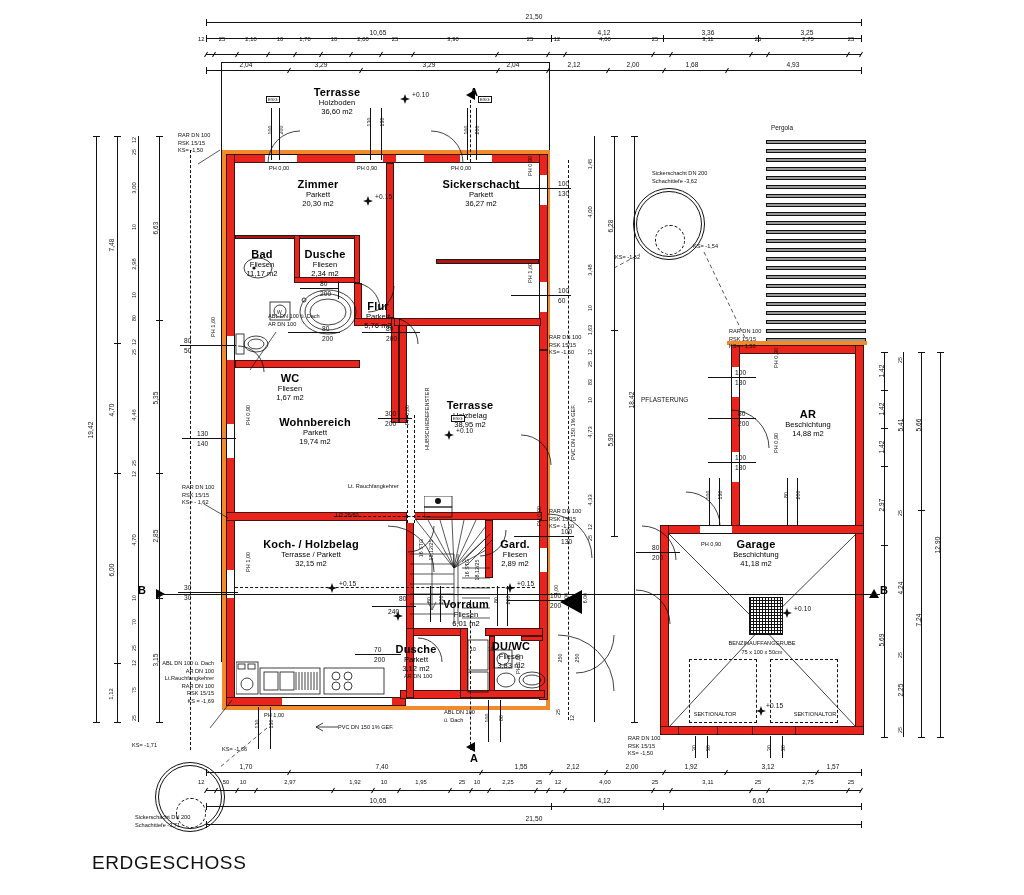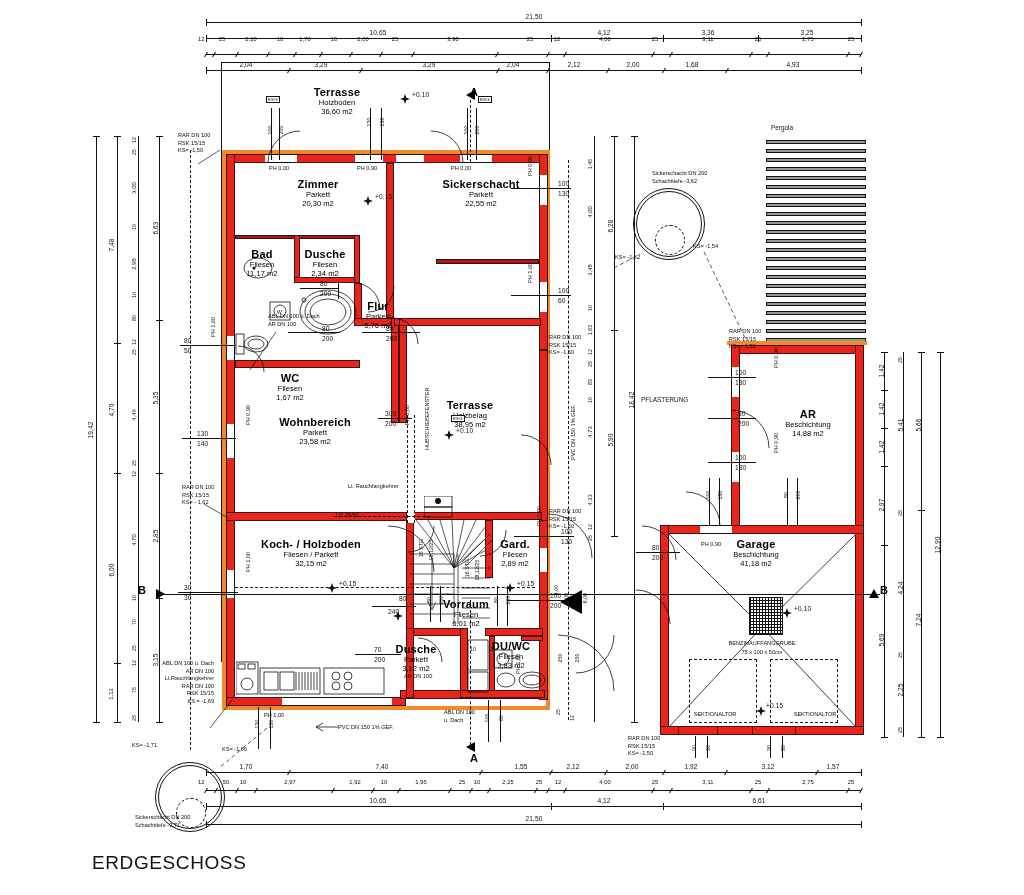--- a/index.html
+++ b/index.html
@@ -535,21 +535,21 @@
       <div class="ra">36,60 m2</div>
     </div>
     <div class="rlabel ctr" style="left:318px;top:178px;">
       <div class="rn">Zimmer</div>
       <div class="rm">Parkett</div>
       <div class="ra">20,30 m2</div>
     </div>
     <div class="rlabel ctr" style="left:481px;top:178px;">
       <div class="rn">Sickerschacht</div>
       <div class="rm">Parkett</div>
-      <div class="ra">22,55 m2</div>
+      <div class="ra">36,27 m2</div>
     </div>
     <div class="rlabel ctr" style="left:262px;top:248px;">
       <div class="rn">Bad</div>
       <div class="rm">Fliesen</div>
       <div class="ra">11,17 m2</div>
     </div>
     <div class="rlabel ctr" style="left:325px;top:248px;">
       <div class="rn">Dusche</div>
       <div class="rm">Fliesen</div>
       <div class="ra">2,34 m2</div>
@@ -560,30 +560,30 @@
       <div class="ra">5,76 m2</div>
     </div>
     <div class="rlabel ctr" style="left:290px;top:372px;">
       <div class="rn">WC</div>
       <div class="rm">Fliesen</div>
       <div class="ra">1,67 m2</div>
     </div>
     <div class="rlabel ctr" style="left:315px;top:416px;">
       <div class="rn">Wohnbereich</div>
       <div class="rm">Parkett</div>
-      <div class="ra">23,58 m2</div>
+      <div class="ra">19,74 m2</div>
     </div>
     <div class="rlabel ctr" style="left:470px;top:399px;">
       <div class="rn">Terrasse</div>
       <div class="rm">Holzbelag</div>
       <div class="ra">38,95 m2</div>
     </div>
     <div class="rlabel ctr" style="left:311px;top:538px;">
-      <div class="rn">Koch- / Holzboden</div>
-      <div class="rm">Fliesen / Parkett</div>
+      <div class="rn">Koch- / Holzbelag</div>
+      <div class="rm">Terrasse / Parkett</div>
       <div class="ra">32,15 m2</div>
     </div>
     <div class="rlabel ctr" style="left:515px;top:538px;">
       <div class="rn">Gard.</div>
       <div class="rm">Fliesen</div>
       <div class="ra">2,89 m2</div>
     </div>
     <div class="rlabel ctr" style="left:466px;top:598px;">
       <div class="rn">Vorraum</div>
       <div class="rm">Fliesen</div>

